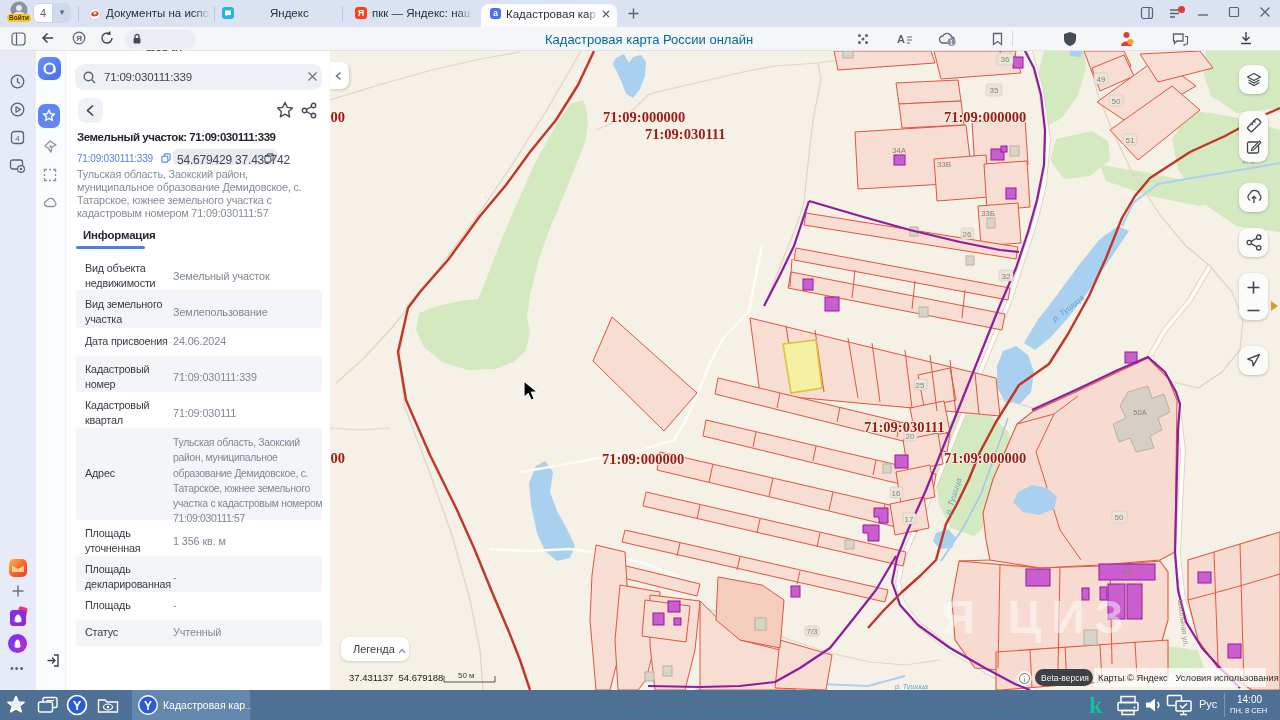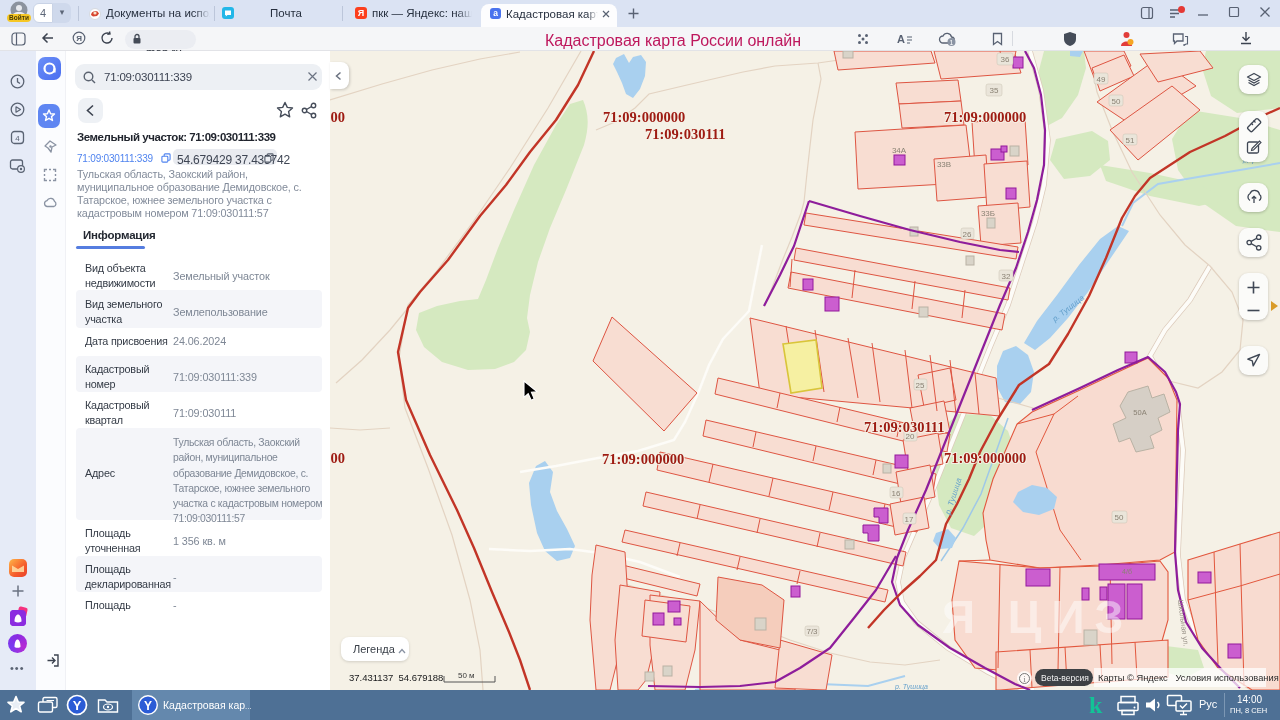--- a/index.html
+++ b/index.html
@@ -49,21 +49,21 @@
         <path d="M2 7 A4.2 4.2 0 0 1 10 5.5 L8 8 L4 8.6Z" fill="#d6452f"></path>
         <circle cx="6" cy="5" r="1.6" fill="#f7e0c8"></circle>
       </svg>
   <div class="abs tabtxt" style="left:106px;top:7px;width:104px;-webkit-mask-image:linear-gradient(90deg,#000 85%,transparent)">Документы на исполнен</div>
   <div class="abs vsep" style="left:214px;top:6px;height:15px"></div>
 
   <div class="abs" style="left:222px;top:7px;width:12px;height:12px;background:#23b7e8;border-radius:3px"></div>
   <svg class="abs" style="left:222px;top:7px" width="12" height="12" viewBox="0 0 12 12">
         <path d="M3 3.5 H9 V8 H5.5 L3.8 9.4 V8 H3Z" fill="#fff"></path>
       </svg>
-  <div class="abs tabtxt" style="left:270px;top:7px">Почта</div>
+  <div class="abs tabtxt" style="left:270px;top:7px">Яндекс</div>
   <div class="abs vsep" style="left:342px;top:6px;height:15px"></div>
 
   <div class="abs" style="left:355px;top:7px;width:12px;height:12px;background:#fc3f1d;border-radius:3px"></div>
   <div class="abs" style="left:355px;top:7px;width:12px;height:12px;font-size:9px;color:#fff;text-align:center;line-height:12px;font-weight:bold">Я</div>
   <div class="abs tabtxt" style="left:372px;top:7px;width:100px;-webkit-mask-image:linear-gradient(90deg,#000 85%,transparent)">пкк — Яндекс: нашлось</div>
 
   <div class="abs" id="activetab"></div>
   <div class="abs" style="left:490px;top:8px;width:11px;height:11px;background:#4a73ee;border-radius:3px"></div>
   <div class="abs" style="left:490px;top:8px;width:11px;height:11px;color:#fff;font-size:8.5px;font-weight:bold;text-align:center;line-height:11px">a</div>
   <div class="abs tabtxt" style="left:506px;top:8px;width:92px;-webkit-mask-image:linear-gradient(90deg,#000 88%,transparent)">Кадастровая карта Рос</div>
@@ -108,21 +108,21 @@
       </svg>
   <svg class="abs" style="left:100px;top:4px" width="14" height="14" viewBox="0 0 14 14">
         <path d="M12 7 A5 5 0 1 1 9.5 2.7 M9.5 0.5 L10 3 L7.3 3.4" fill="none" stroke="#3c4350" stroke-width="1.4"></path>
       </svg>
   <div class="abs" style="left:125px;top:2.5px;width:71px;height:19px;background:#ebedf2;border-radius:10px"></div>
   <svg class="abs" style="left:132px;top:6px" width="10" height="12" viewBox="0 0 10 12">
         <rect x="1.5" y="5" width="7" height="5.5" rx="1" fill="#444b57"></rect>
         <path d="M3 5 V3.5 A2 2 0 0 1 7 3.5 V5" fill="none" stroke="#444b57" stroke-width="1.3"></path>
       </svg>
   <div class="abs" style="left:146px;top:19px;font-size:11.5px;color:#1f2631">map.ru</div>
-  <div class="abs" style="left:545px;top:5px;font-size:16px;color:#be185d">Кадастровая карта России онлайн</div>
+  <div class="abs" style="left:545px;top:5px;font-size:13px;color:#0369a1">Кадастровая карта России онлайн</div>
 
   <svg class="abs" style="left:856px;top:5px" width="14" height="14" viewBox="0 0 14 14">
         <g fill="#596273">
           <circle cx="3.5" cy="3.5" r="1.5"></circle>
           <circle cx="10.5" cy="3.5" r="1.5"></circle>
           <circle cx="3.5" cy="10.5" r="1.5"></circle>
           <circle cx="10.5" cy="10.5" r="1.5"></circle>
           <circle cx="7" cy="7" r="1.5"></circle>
         </g>
       </svg>
@@ -294,20 +294,24 @@
         <div class="lb" style="top:6px">Площадь<br>уточненная</div>
         <div class="vl" style="top:14px">1 356 кв. м</div>
       </div>
   <div class="row gray" style="left:10px;top:505px;height:36px">
         <div class="lb" style="top:6px">Площадь<br>декларированная</div>
         <div class="vl" style="top:14px">-</div>
       </div>
   <div class="row" style="left:10px;top:541px;height:28px">
         <div class="lb" style="top:6px">Площадь</div>
         <div class="vl" style="top:6px">-</div>
+      </div>
+  <div class="row gray" style="left:10px;top:569px;height:26px">
+        <div class="lb" style="top:5px">Статус</div>
+        <div class="vl" style="top:5px">Учтенный</div>
       </div>
 </div>
 
 <div class="abs" id="map">
 <svg width="950" height="639" viewBox="330 51 950 639" style="position:absolute;left:0;top:0">
 <rect x="330" y="51" width="950" height="639" fill="#f5f1e6"></rect>
 
 <g fill="#d5e9c0" stroke="none">
 <path d="M583,100 C588,112 590,124 584,145 L566,190 L550,228 L538,262 L530,295 L527,318 L530,332 L526,350 L514,362 L495,369 L468,370 L442,362 L424,347 L416,330 L419,313 L437,306 L460,301 L478,299 L486,280 L498,248 L514,210 L534,165 L556,125 L570,104 Z"></path>
 <path d="M1044,51 L1084,51 L1086,68 L1078,95 L1062,118 L1047,126 L1040,100 L1039,70 Z"></path>

